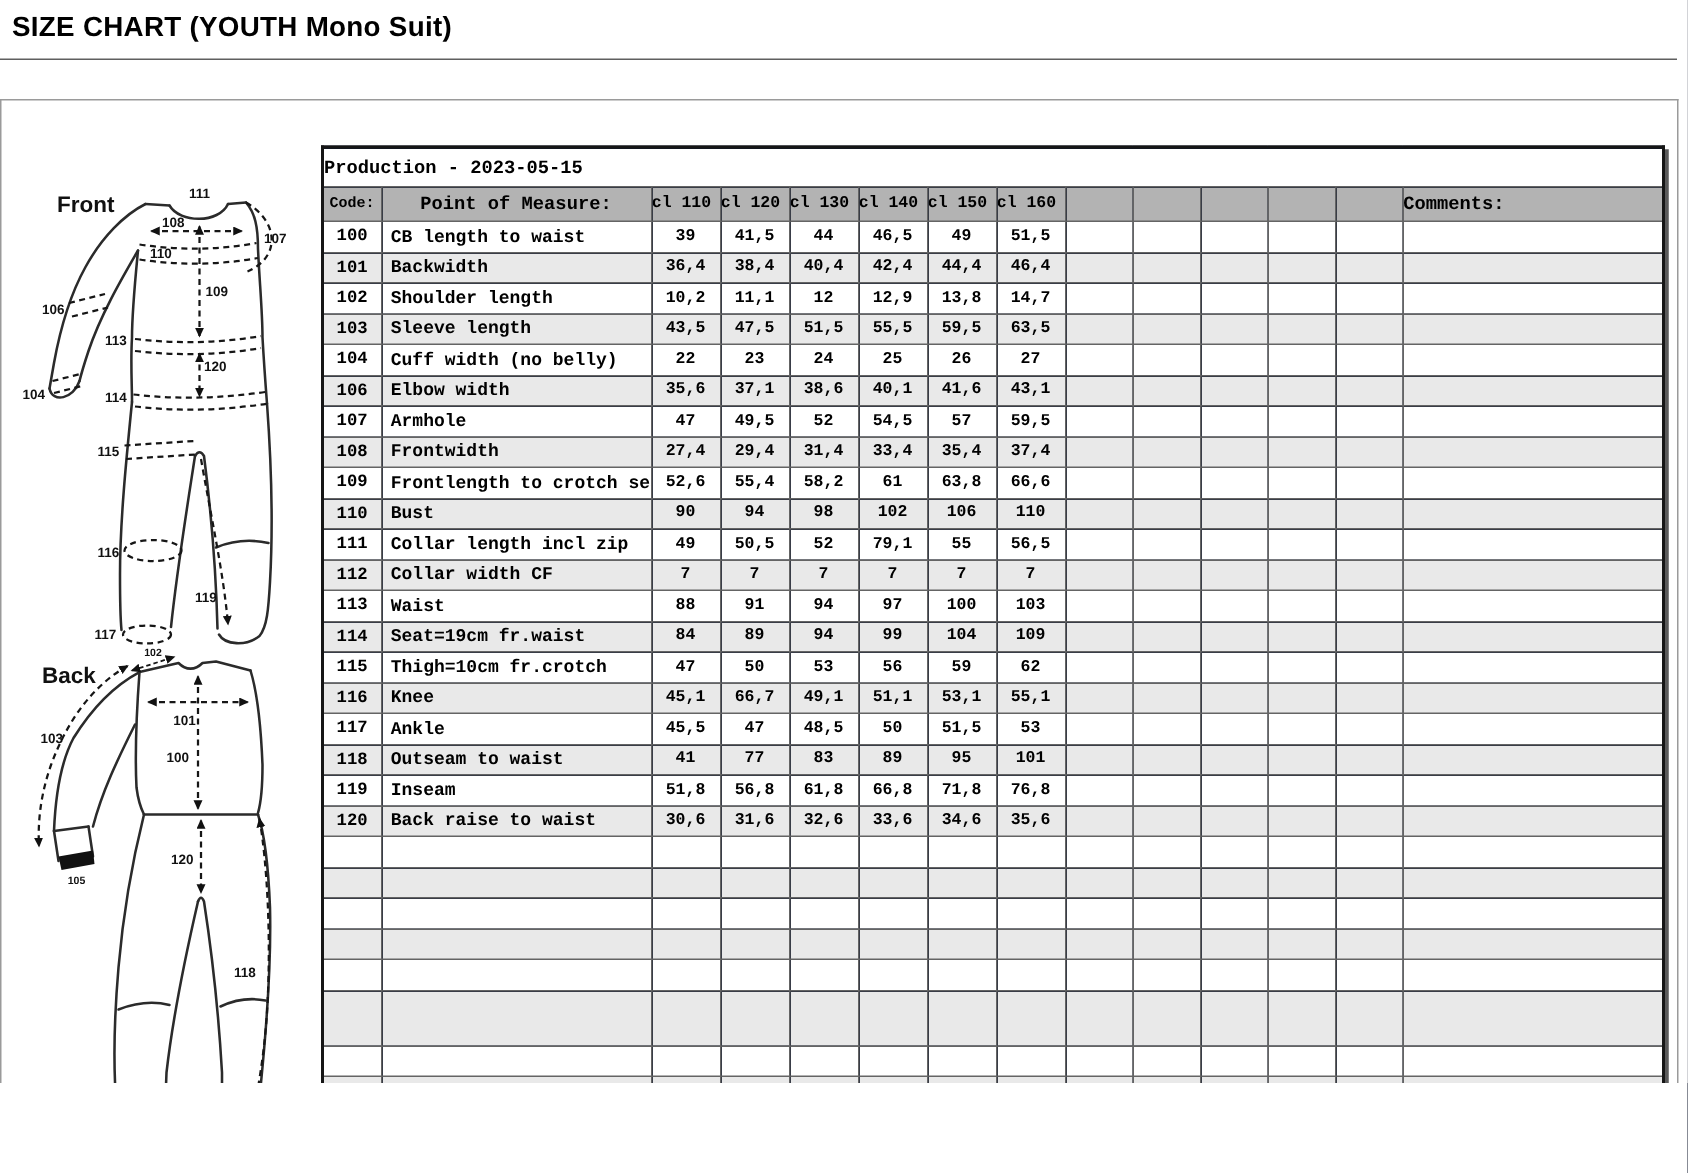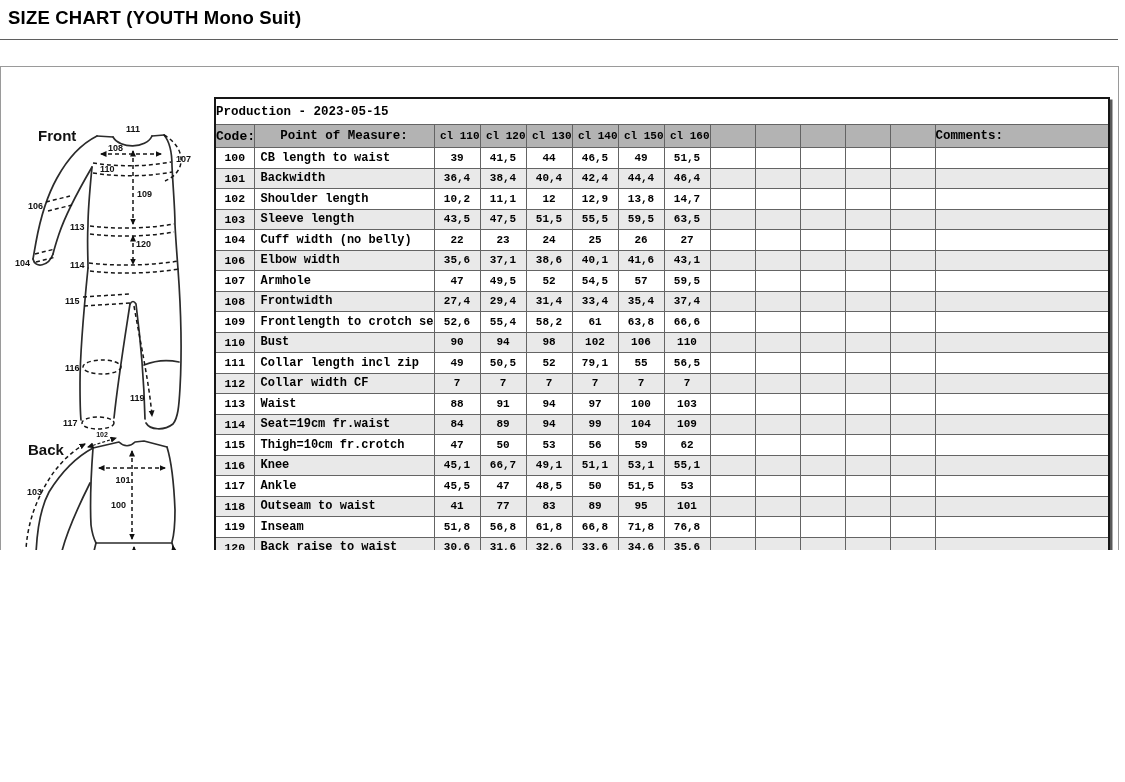--- a/index.html
+++ b/index.html
@@ -1,39 +1,39 @@
 <!DOCTYPE html>
 <html><head>
 <meta charset="utf-8">
 <style>
   html,body{margin:0;padding:0;background:#fff;font-family:"Liberation Sans",sans-serif;}
-  #page{position:relative;width:1125px;height:550px;overflow:hidden;background:#fff;color:#000;}
+  #page{position:relative;width:1125px;height:722px;overflow:hidden;background:#fff;color:#000;}
 
   .page-title{position:absolute;left:8px;top:7px;font-size:18.5px;font-weight:bold;letter-spacing:.2px;}
   .title-rule{position:absolute;left:0;top:39px;width:1118px;border-top:1.6px solid #5f5f5f;}
   .frame{position:absolute;left:0;top:66px;width:1119px;height:716px;border:1.2px solid #9a9a9a;border-bottom:none;box-sizing:border-box;}
 
   .fig-svg{position:absolute;left:0;}
   #front-svg{top:118px;}
   #back-svg{top:425px;}
   .fig-title{font-size:15px;font-weight:bold;fill:#111;}
   .ann{font-size:9px;font-weight:bold;fill:#111;}
   .ann-sm{font-size:7px;font-weight:bold;fill:#111;}
   .outline{fill:none;stroke:#2b2b2b;stroke-width:1.7;stroke-linecap:round;stroke-linejoin:round;}
   .meas{fill:none;stroke:#161616;stroke-width:1.5;stroke-dasharray:4 3;stroke-linecap:butt;}
   .meas-thin{fill:none;stroke:#161616;stroke-width:1.2;stroke-dasharray:3 2;}
 
   table#size-table{position:absolute;left:214px;top:97px;width:894px;border-collapse:collapse;table-layout:fixed;
     border:2px solid #161616;box-shadow:2.5px 2.5px 0 #5a5a5a;background:#0f172a;font-family:Liberation Mono, monospace;}
   #size-table td{border:1px solid #646464;padding:0;overflow:hidden;white-space:nowrap;vertical-align:middle;}
   tr.production-row td{height:25px;background:#fff;font-weight:bold;font-size:12.5px;padding-left:5px;text-align:left;}
   tr.head-row td{background:#b3b3b3;height:22px;font-weight:bold;}
-  td.code-h{font-size:13px;text-align:center;}
+  td.code-h{font-size:10px;text-align:center;}
   td.pom-h{font-size:12.5px;text-align:center;padding-left:1px;}
-  td.size-h{font-size:11px;text-align:right;margin-left:34px;}
+  td.size-h{font-size:11px;text-align:left;margin-left:34px;}
   td.comments-h{font-weight:normal;font-size:12.5px;text-align:left;padding-left:6px;}
   #size-table tbody td{height:19.5px;font-size:11px;font-weight:bold;text-align:center;}
   #size-table tbody td.label{text-align:left;padding-left:6px;font-size:12px;}
   #size-table tbody td.code{font-size:11.5px;}
   #size-table tr.stripe td{background:#e9e9e9;}
   #size-table tr.plain td{background:#ffffff;}
   #size-table tr.tall td{height:36px;}
 </style>
 </head>
 <body>

